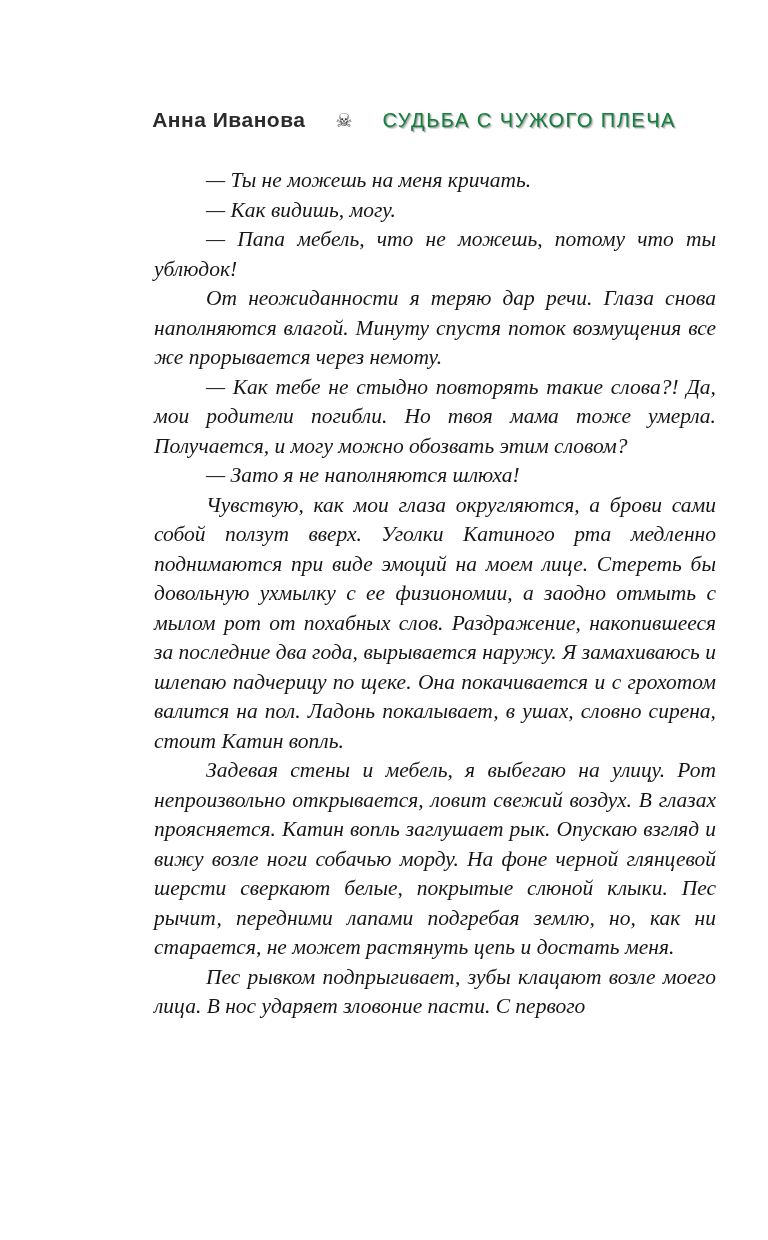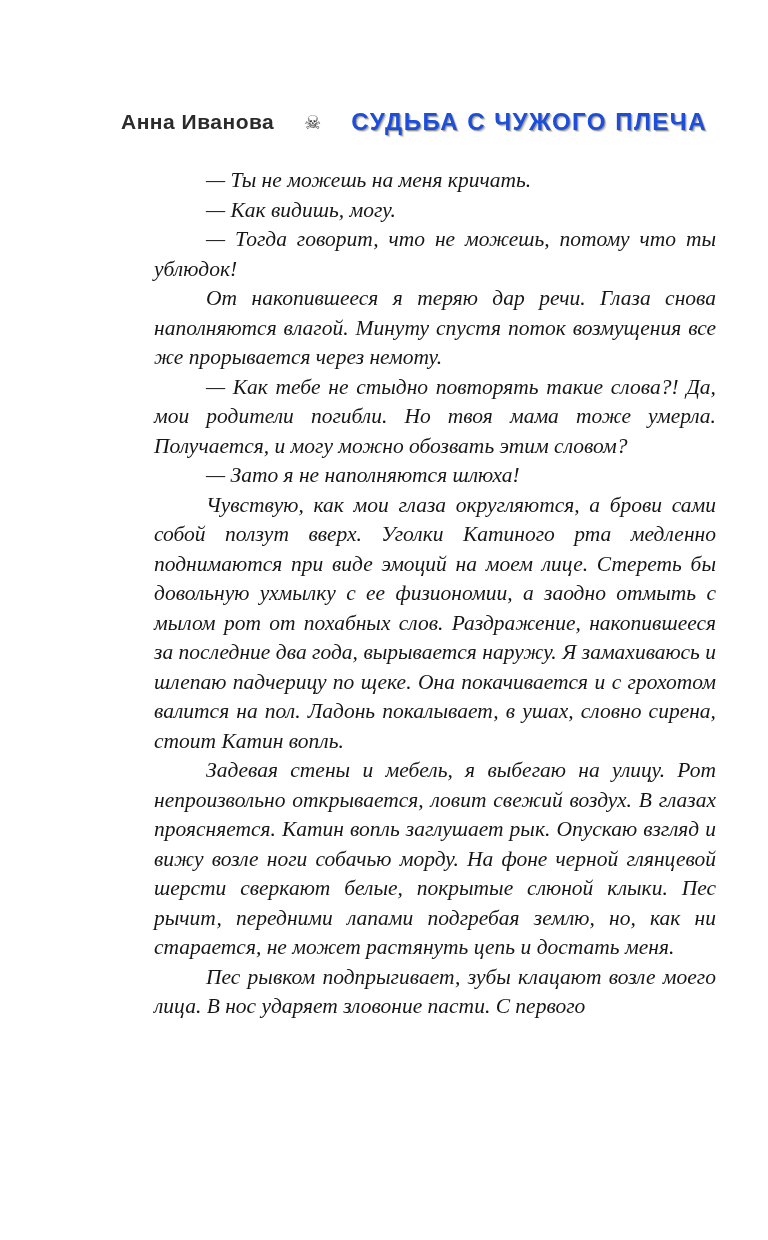--- a/index.html
+++ b/index.html
@@ -34,24 +34,24 @@
     font-size: 21px;
     letter-spacing: 0.5px;
     color: #2b2b2b;
   }
   .skull {
     font-size: 19px;
     line-height: 1;
     color: #2e2e2e;
   }
   .book-title {
-    font-weight: bold;
-    font-size: 24px;
+    font-weight: normal;
+    font-size: 20px;
     letter-spacing: 1.5px;
-    color: #1d4ed8;
+    color: #15803d;
     text-shadow: 1px 1px 0 rgba(40,40,40,0.35), 2px 2px 1px rgba(130,130,130,0.35);
   }
   .body-text {
     position: absolute;
     top: 166px;
     left: 130px;
     width: 562px;
     font-size: 21.5px;
     line-height: 29.5px;
     text-align: justify;
@@ -83,22 +83,22 @@
 
   <div class="running-header">
     <span class="author">Анна Иванова</span>
     <span class="skull">☠</span>
     <span class="book-title">СУДЬБА С ЧУЖОГО ПЛЕЧА</span>
   </div>
 
   <div class="body-text">
       <p>— Ты не можешь на меня кричать.</p>
       <p>— Как видишь, могу.</p>
-      <p>— Тогда говорит, что не можешь, потому что ты ублюдок!</p>
-      <p>От накопившееся я теряю дар речи. Глаза снова наполняются влагой. Минуту спустя поток возмущения все же прорывается через немоту.</p>
+      <p>— Папа мебель, что не можешь, потому что ты ублюдок!</p>
+      <p>От неожиданности я теряю дар речи. Глаза снова наполняются влагой. Минуту спустя поток возмущения все же прорывается через немоту.</p>
       <p>— Как тебе не стыдно повторять такие слова?! Да, мои родители погибли. Но твоя мама тоже умерла. Получается, и могу можно обозвать этим словом?</p>
       <p>— Зато я не наполняются шлюха!</p>
       <p>Чувствую, как мои глаза округляются, а брови сами собой ползут вверх. Уголки Катиного рта медленно поднимаются при виде эмоций на моем лице. Стереть бы довольную ухмылку с ее физиономии, а заодно отмыть с мылом рот от похабных слов. Раздражение, накопившееся за последние два года, вырывается наружу. Я замахиваюсь и шлепаю падчерицу по щеке. Она покачивается и с грохотом валится на пол. Ладонь покалывает, в ушах, словно сирена, стоит Катин вопль.</p>
       <p>Задевая стены и мебель, я выбегаю на улицу. Рот непроизвольно открывается, ловит свежий воздух. В глазах проясняется. Катин вопль заглушает рык. Опускаю взгляд и вижу возле ноги собачью морду. На фоне черной глянцевой шерсти сверкают белые, покрытые слюной клыки. Пес рычит, передними лапами подгребая землю, но, как ни старается, не может растянуть цепь и достать меня.</p>
       <p>Пес рывком подпрыгивает, зубы клацают возле моего лица. В нос ударяет зловоние пасти. С первого</p>
     </div>
 
   <div class="page-number">10</div>
 
 </div>

